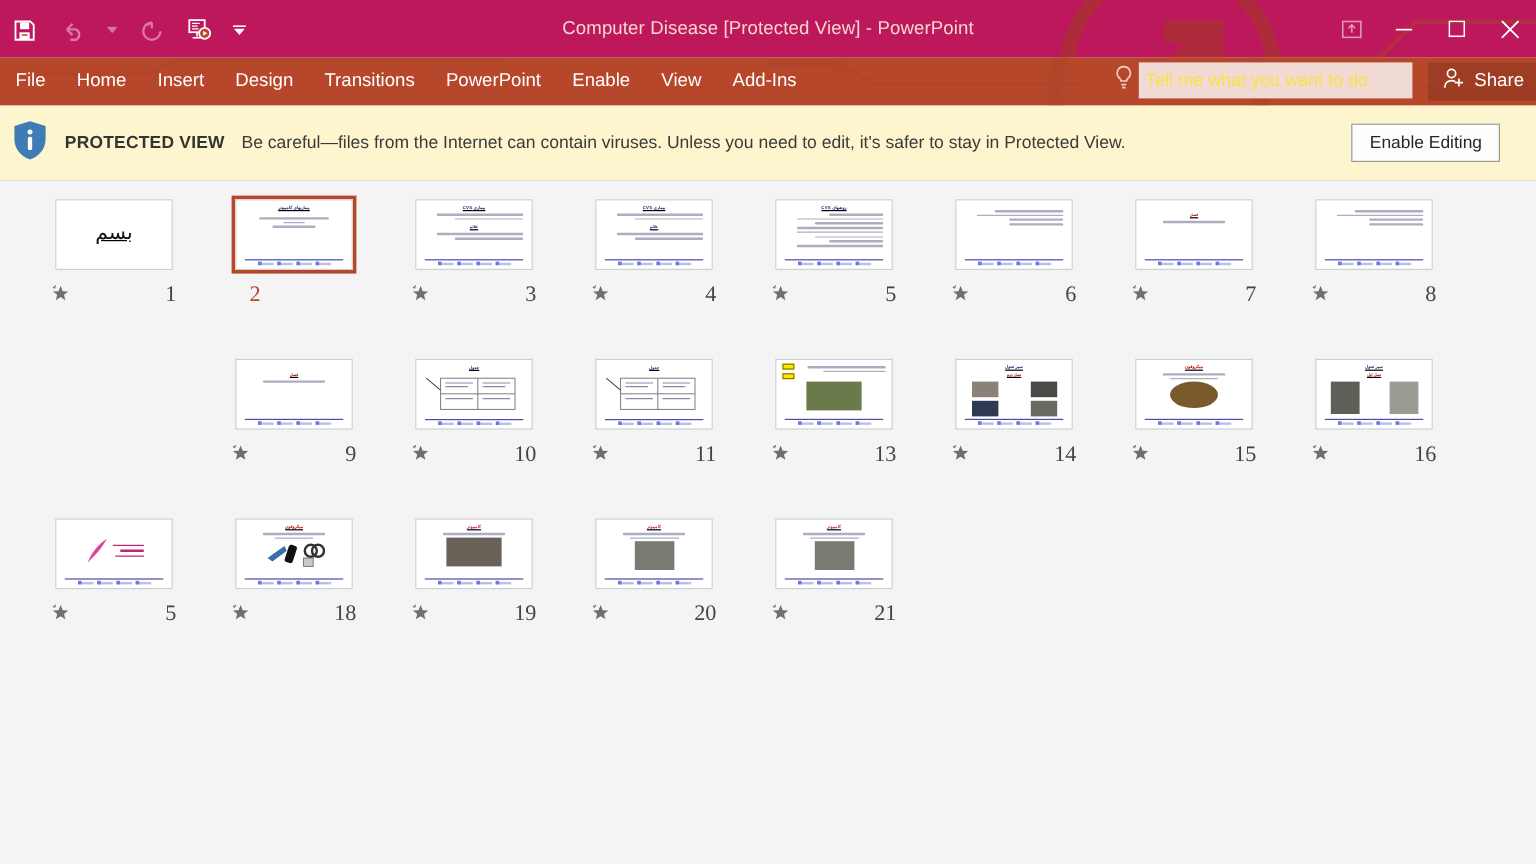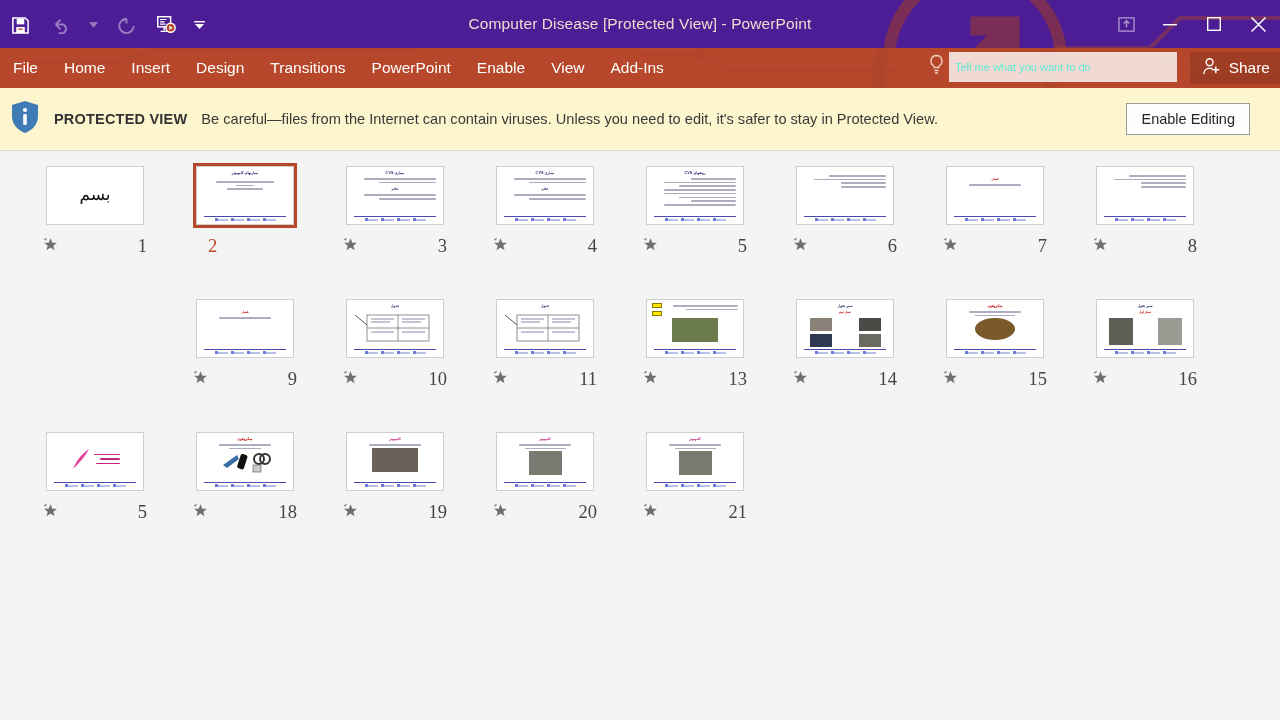--- a/index.html
+++ b/index.html
@@ -7,21 +7,21 @@
     width: 1280px; height: 720px;
     overflow: hidden;
     font-family: "Liberation Sans", sans-serif;
     background: #f4f4f4;
   }
 
   
   .titlebar {
     position: relative;
     height: 48px;
-    background: #4c1d95;
+    background: #be185d;
     overflow: hidden;
   }
   .tb-deco {
     position: absolute; top: -56px; right: 190px;
     width: 230px; height: 230px;
     pointer-events: none; opacity: .55;
   }
   .tb-deco2 {
     position: absolute; top: -18px; right: -20px;
     width: 330px; height: 140px;
@@ -87,21 +87,21 @@
   }
   .bulb { margin-right: 4px; }
   .tellme-box {
     width: 228px; height: 30px;
     background: rgba(255,255,255,.80);
     display: flex; align-items: center;
     padding-left: 6px;
     cursor: text;
   }
   .tellme-box span {
-    color: #5eead4; font-size: 11px; white-space: nowrap; overflow: hidden;
+    color: #fde047; font-size: 15px; white-space: nowrap; overflow: hidden;
   }
   .share {
     position: absolute; right: 0; top: 4px; z-index: 3;
     height: 32px; background: rgba(0,0,0,.13);
     display: flex; align-items: center; gap: 7px;
     padding: 0 10px 0 12px; cursor: pointer;
   }
   .share span { color: #fff; font-size: 15.5px; }
 
   
@@ -148,20 +148,21 @@
     display: flex; flex-direction: column; align-items: center;
     margin-right: 0px;
   }
   .cell.empty { visibility: hidden; }
 
   .thumbwrap {
     width: 104px; height: 65px;
     padding: 3px;
     display: flex; align-items: center; justify-content: flex-start;
     cursor: pointer;
+    text-decoration: underline;
   }
   .thumbwrap.selected {
     border: 3px solid #b7472a;
     padding: 0px;
   }
   .thumb {
     width: 98px; height: 59px;
     background: #fff;
     border: 1px solid #cfcfcf;
     position: relative;

